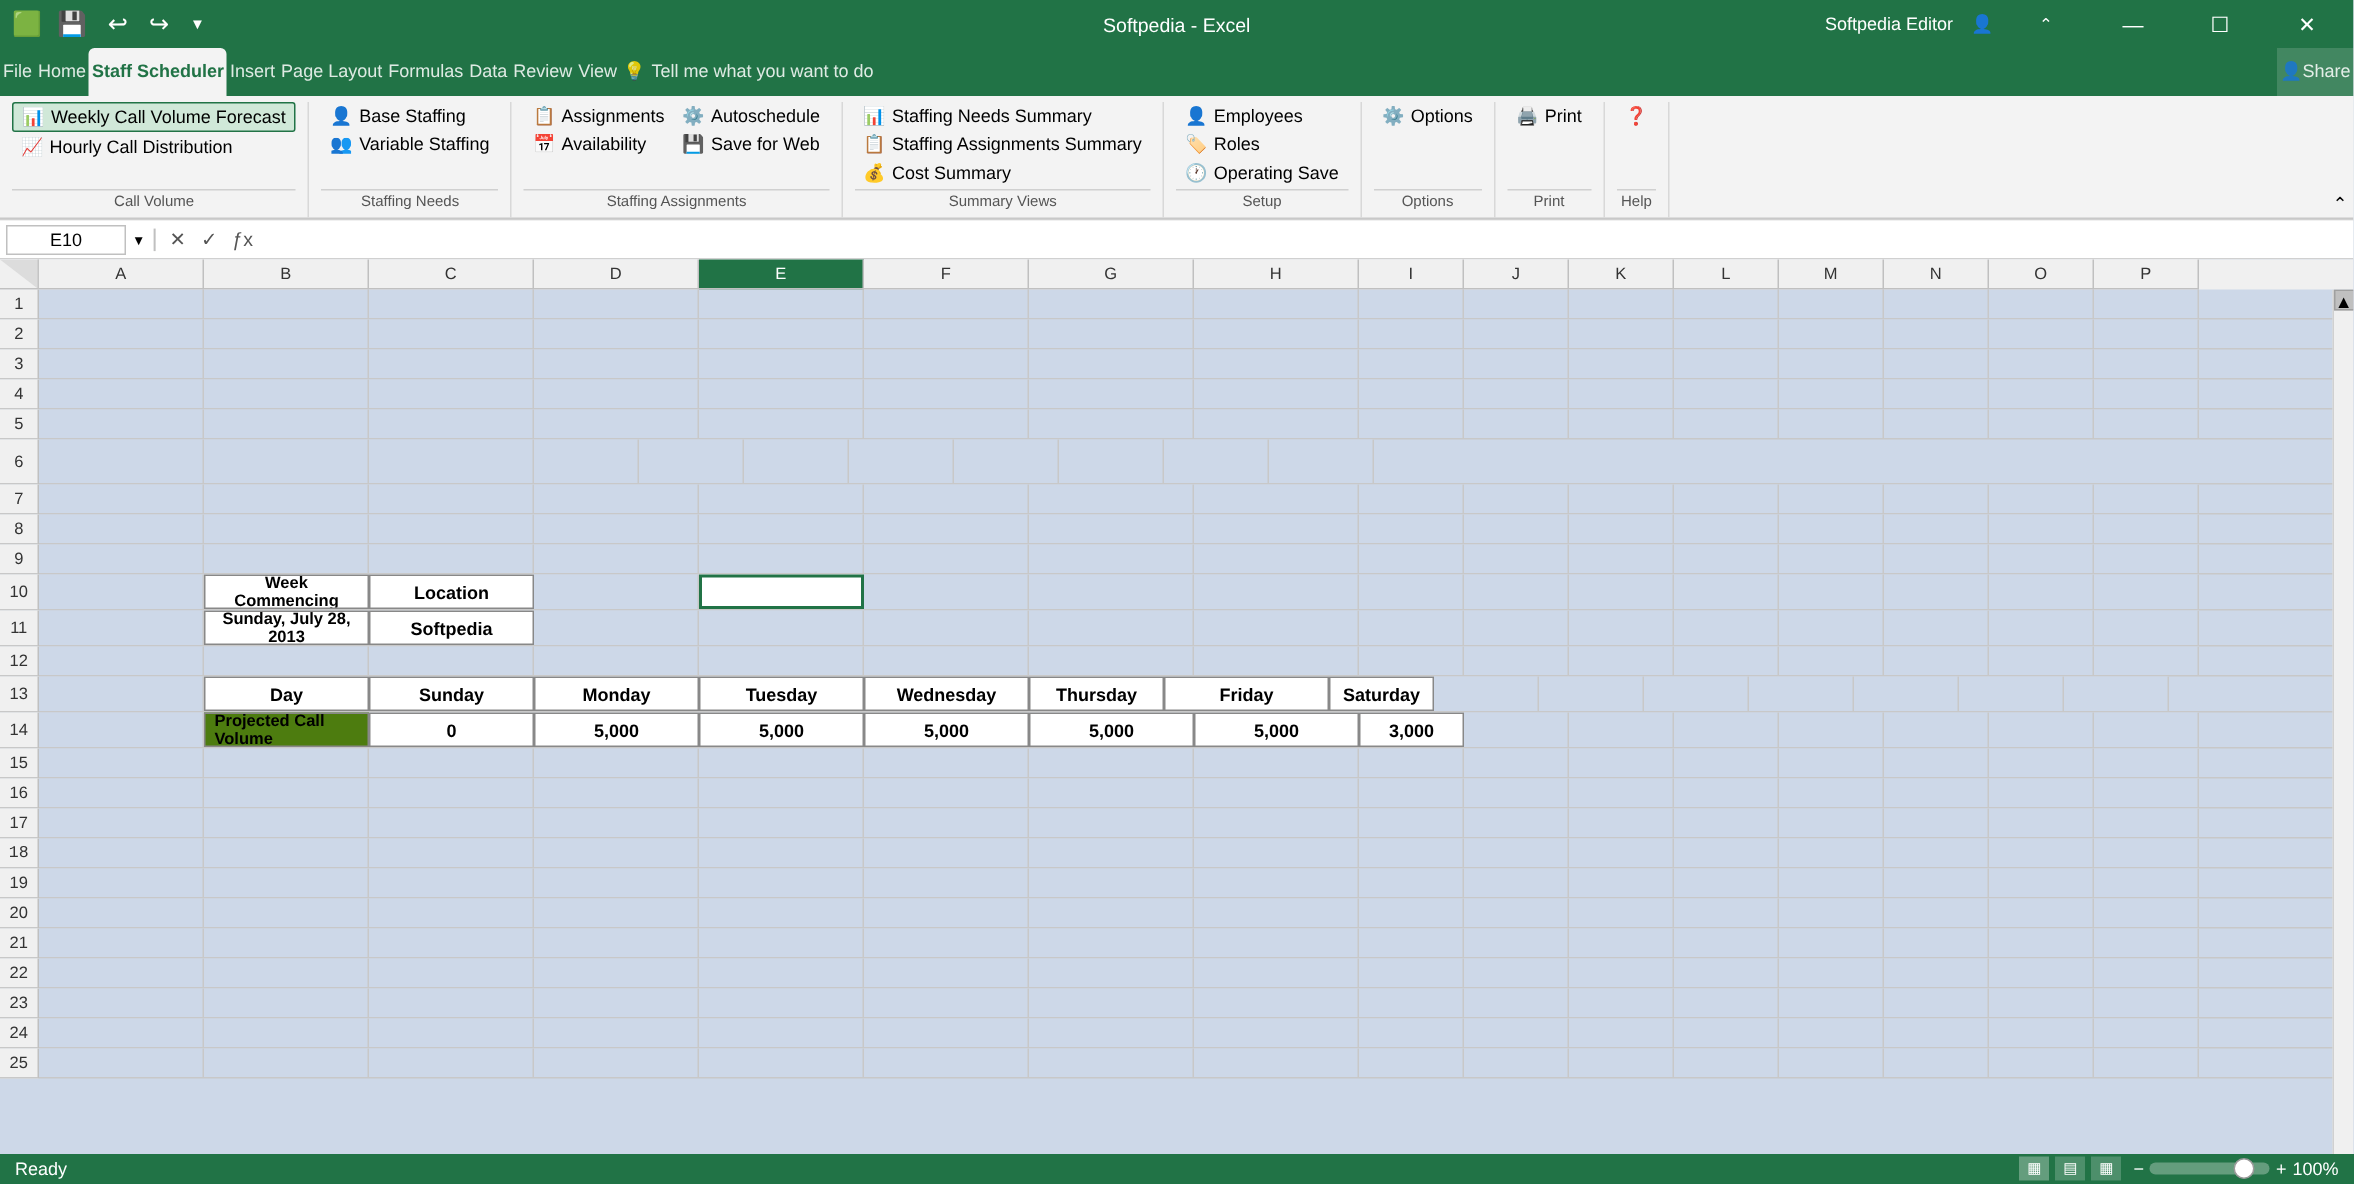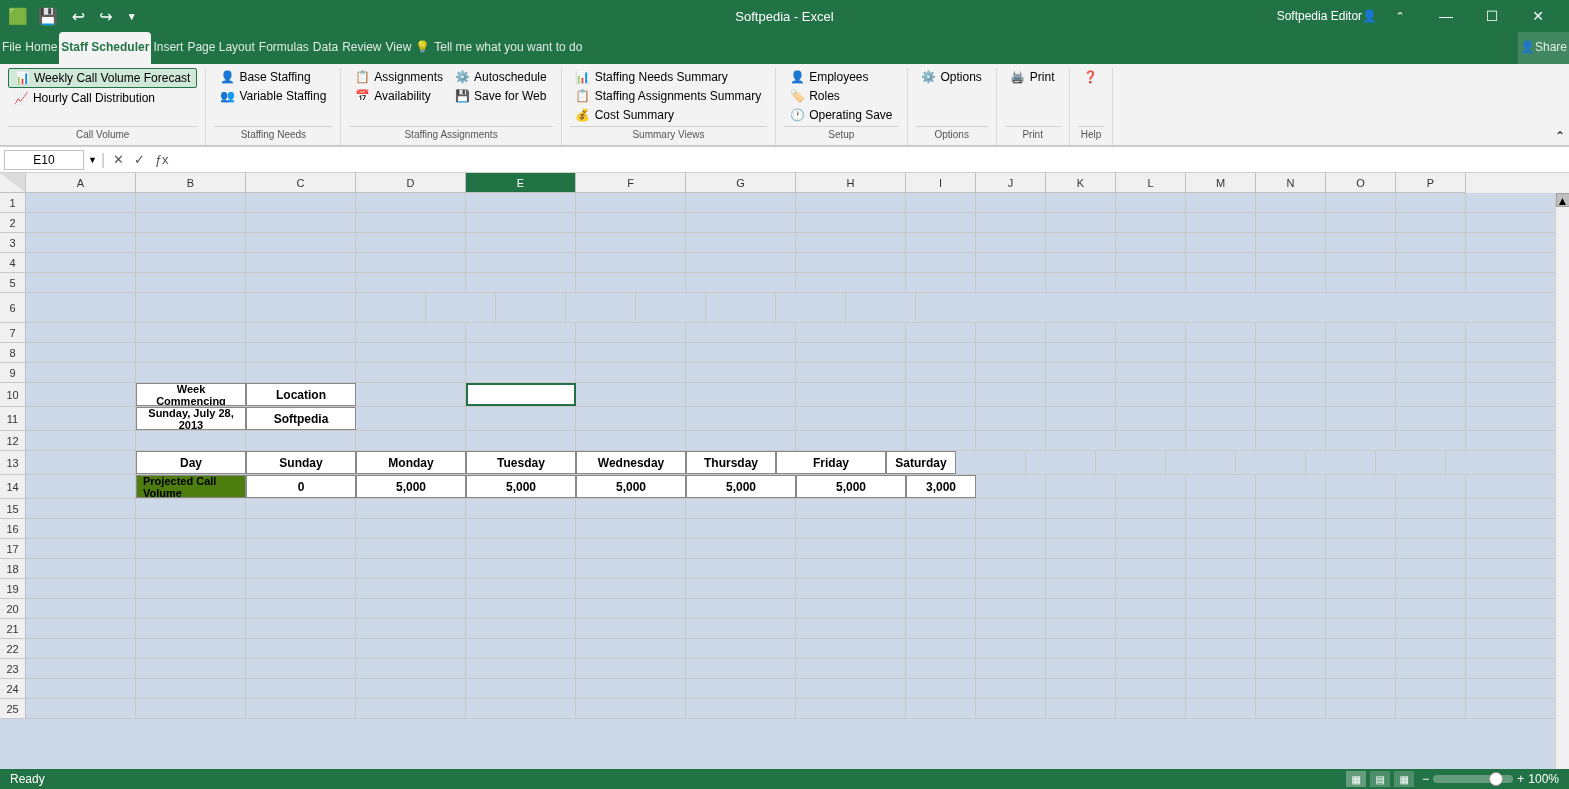--- a/index.html
+++ b/index.html
@@ -10,21 +10,21 @@
       height: 32px;
       background: #217346;
       display: flex;
       align-items: center;
       justify-content: space-between;
       padding: 0 8px;
       color: white;
     }
     .title-bar-left { display: flex; align-items: center; gap: 6px; }
     .title-bar-center { position: absolute; left: 50%; transform: translateX(-50%); color: white; font-size: 13px; }
-    .title-bar-right { display: flex; align-items: center; font-size: 12px; }
+    .title-bar-right { display: flex; align-items: center; gap: 12px; font-size: 12px; }
     .win-btn { width: 46px; height: 32px; display: flex; align-items: center; justify-content: center; cursor: pointer; font-size: 14px; }
     .qs-btn { background: transparent; border: none; color: white; cursor: pointer; font-size: 16px; padding: 2px 4px; }
 
     
     .ribbon {
       background: #f3f3f3;
       border-bottom: 1px solid #d0d0d0;
     }
     .ribbon-tabs {
       display: flex;
@@ -472,21 +472,21 @@
       <div class="row-header" style="height:20px;">8</div>
       <div class="row-header" style="height:20px;">9</div>
       <div class="row-header" style="height:24px;">10</div>
       <div class="row-header" style="height:24px;">11</div>
       <div class="row-header" style="height:20px;">12</div>
       <div class="row-header" style="height:24px;">13</div>
       <div class="row-header" style="height:24px;">14</div>
       <div class="row-header" style="height:20px;">15</div>
       <div class="row-header" style="height:20px;">16</div>
       <div class="row-header" style="height:20px;">17</div>
-      <div class="row-header" style="height:20px;">18</div>
+      <div class="row-header" style="height:20px;font-family:Liberation Mono, monospace;">18</div>
       <div class="row-header" style="height:20px;">19</div>
       <div class="row-header" style="height:20px;">20</div>
       <div class="row-header" style="height:20px;">21</div>
       <div class="row-header" style="height:20px;">22</div>
       <div class="row-header" style="height:20px;">23</div>
       <div class="row-header" style="height:20px;">24</div>
       <div class="row-header" style="height:20px;">25</div>
     </div>
 
     <div class="grid-area">

